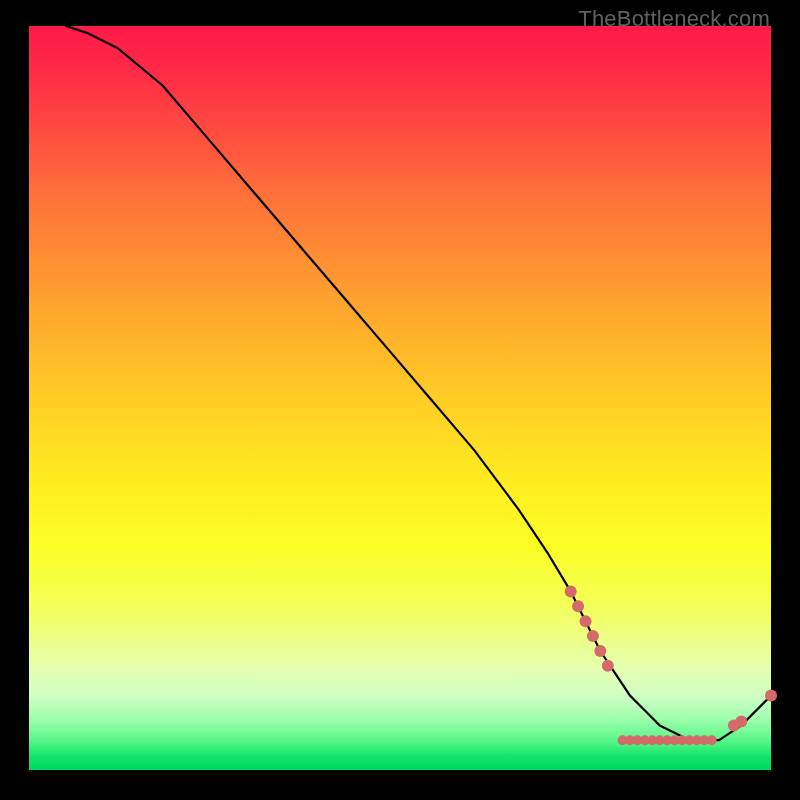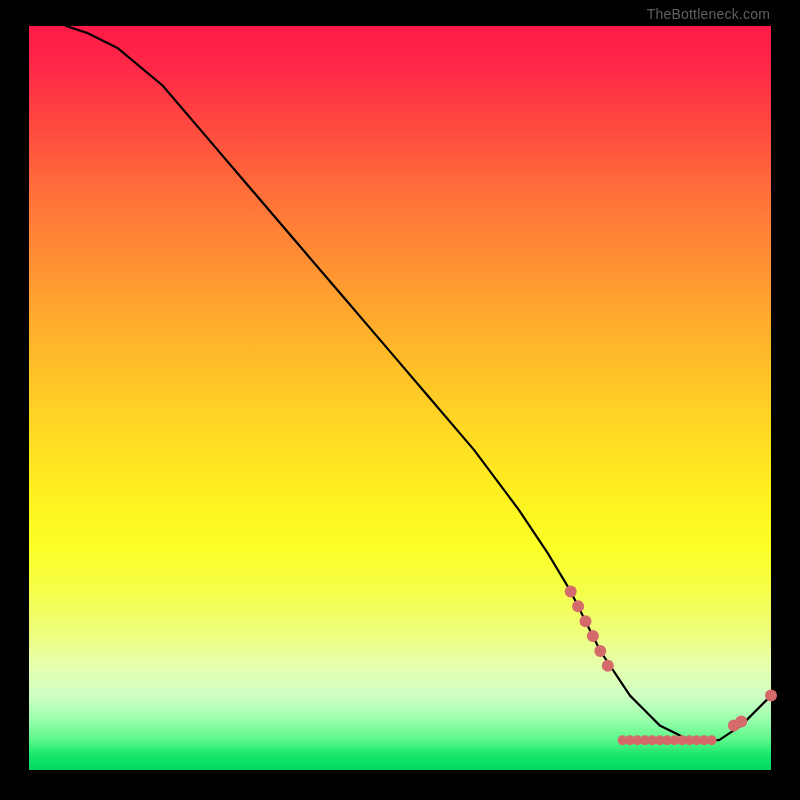--- a/index.html
+++ b/index.html
@@ -42,21 +42,21 @@
       #5af78a 96%,
       #17e66b 98%,
       #00d85e 100%
     );
   }
   .attribution {
     position: absolute;
     top: 6px;
     right: 30px;
     color: #606060;
-    font-size: 14px;
+    font-size: 22px;
     font-weight: 400;
     letter-spacing: 0.2px;
   }
   svg.overlay {
     position: absolute;
     left: 29px;
     top: 26px;
     width: 742px;
     height: 744px;
     overflow: visible;

